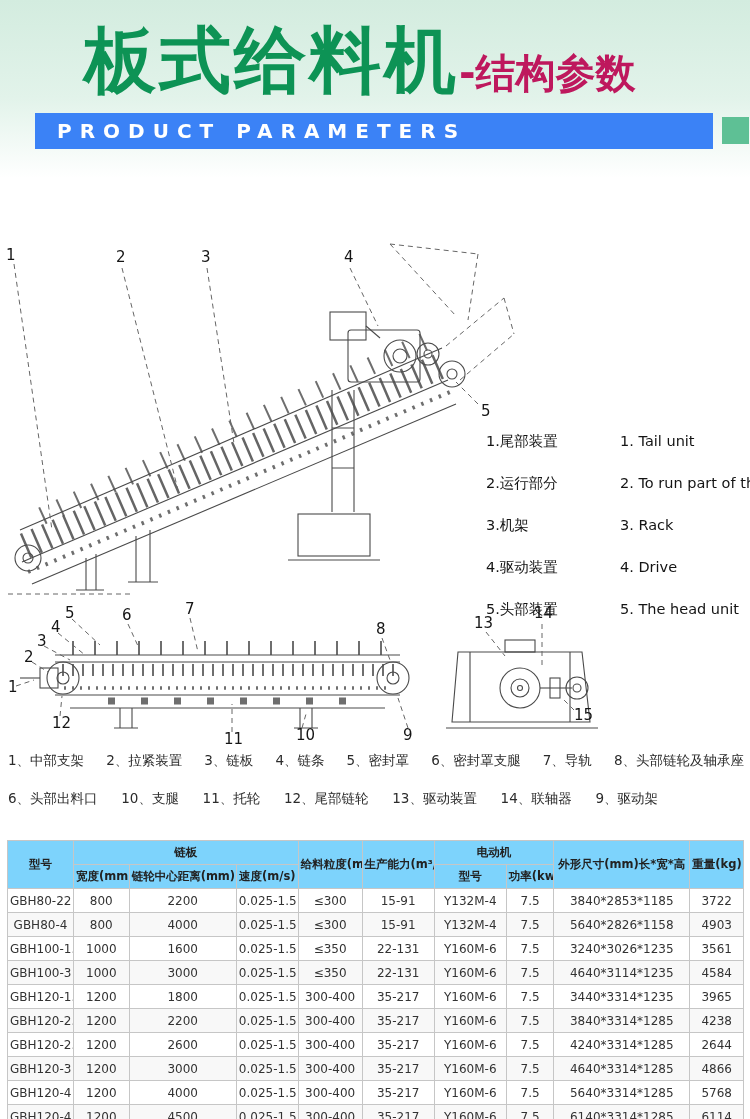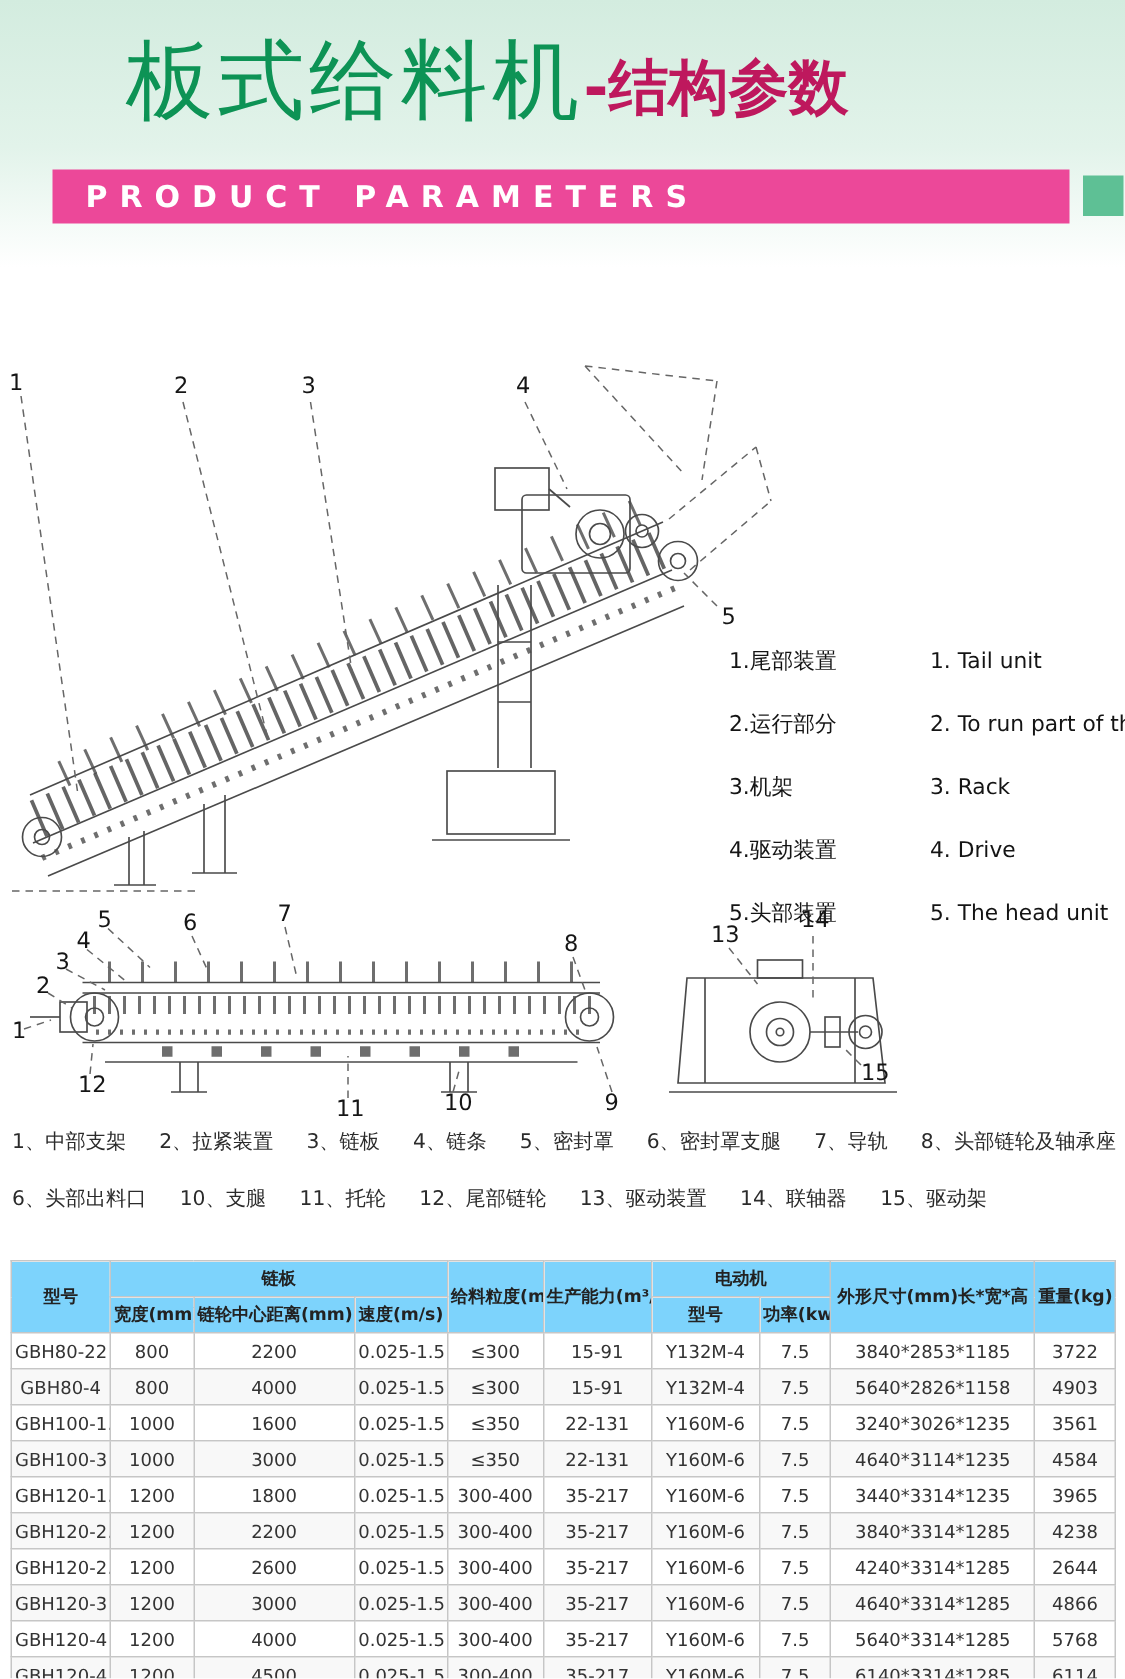--- a/index.html
+++ b/index.html
@@ -10,25 +10,25 @@
   }
   
   .header-bg {
     position:absolute; top:0; left:0; width:750px; height:178px;
     background:linear-gradient(180deg,#d3ecdf 0%,#e2f3ea 55%,#ffffff 100%);
   }
   .title-row {
     position:absolute; top:24px; left:84px;
     display:flex; align-items:flex-end;
   }
-  .title-main { font-size:58px; font-weight:normal; color:#0d9355; letter-spacing:3px; line-height:1; }
+  .title-main { font-size:72px; font-weight:bold; color:#0d9355; letter-spacing:3px; line-height:1; }
   .title-sub  { font-size:40px; font-weight:600; color:#be185d; line-height:1; margin-bottom:3px; }
   .param-bar {
     position:absolute; top:113px; left:35px; width:678px; height:36px;
-    background:#ec4899; color:#ffffff; box-sizing:border-box;
+    background:#3b82f6; color:#ffffff; box-sizing:border-box;
     font-size:20px; font-weight:600; letter-spacing:8px;
     line-height:36px; padding-left:22px; white-space:nowrap;
   }
   .corner-square {
     position:absolute; top:117px; left:722px; width:27px; height:27px;
     background:#5ec095;
   }
   
   .diagram1 { position:absolute; top:228px; left:0; }
   .diagram2 { position:absolute; top:600px; left:0; }
@@ -238,21 +238,21 @@
     <span>7、导轨</span>
     <span>8、头部链轮及轴承座</span>
   </div>
   <div class="parts-line parts-line2">
     <span>6、头部出料口</span>
     <span>10、支腿</span>
     <span>11、托轮</span>
     <span>12、尾部链轮</span>
     <span>13、驱动装置</span>
     <span>14、联轴器</span>
-    <span>15、驱动架</span>
+    <span>9、驱动架</span>
   </div>
 
   <table class="spec-table">
     <colgroup>
       <col style="width:64px">
         <col style="width:54px">
         <col style="width:104px">
         <col style="width:60px">
       <col style="width:62px">
         <col style="width:70px">

